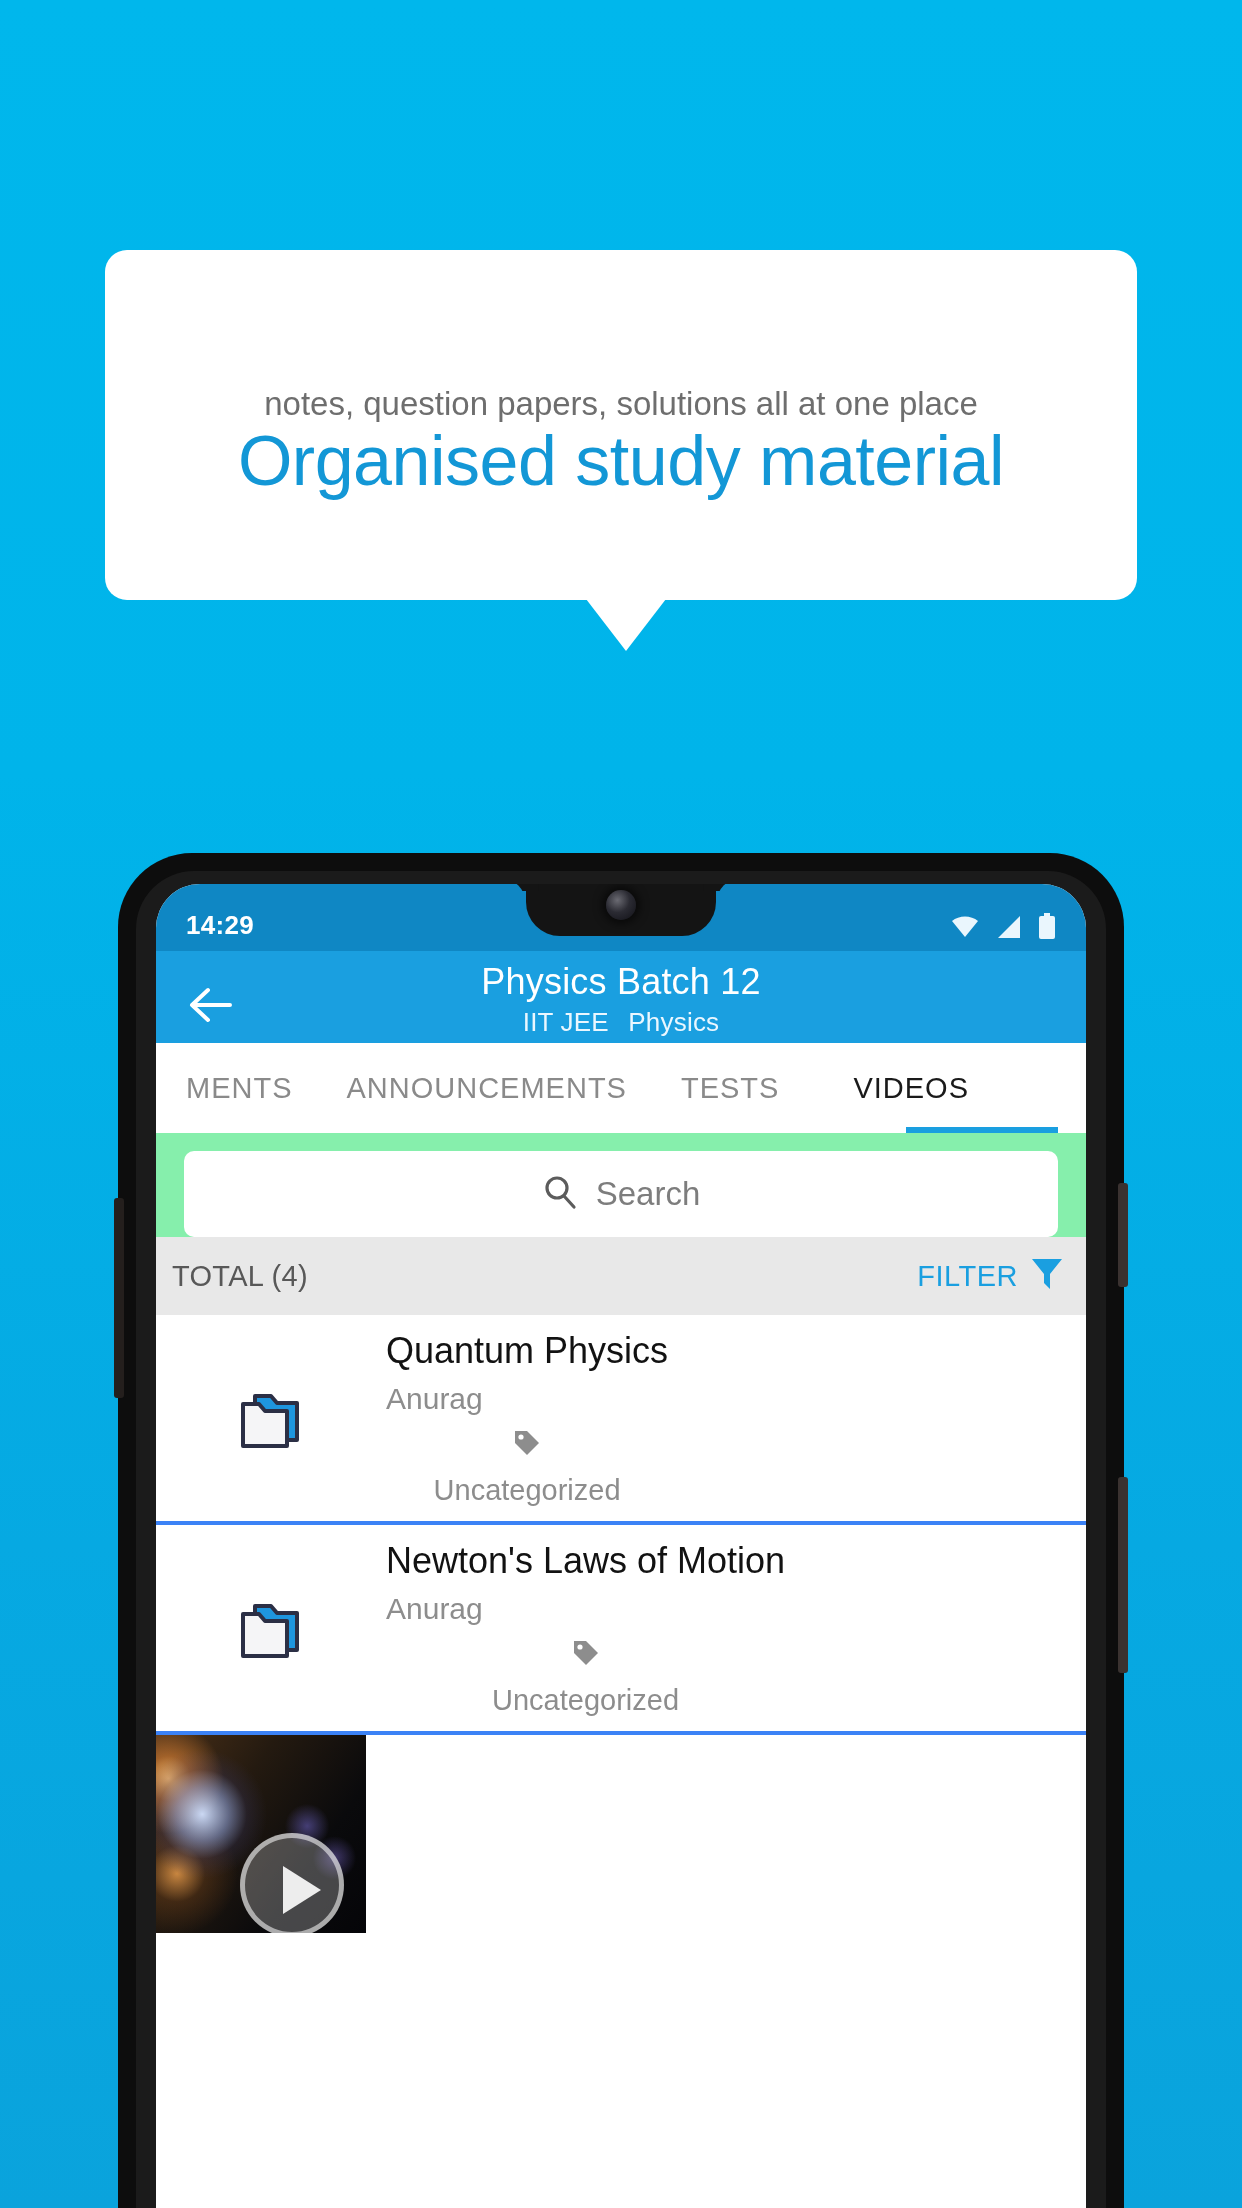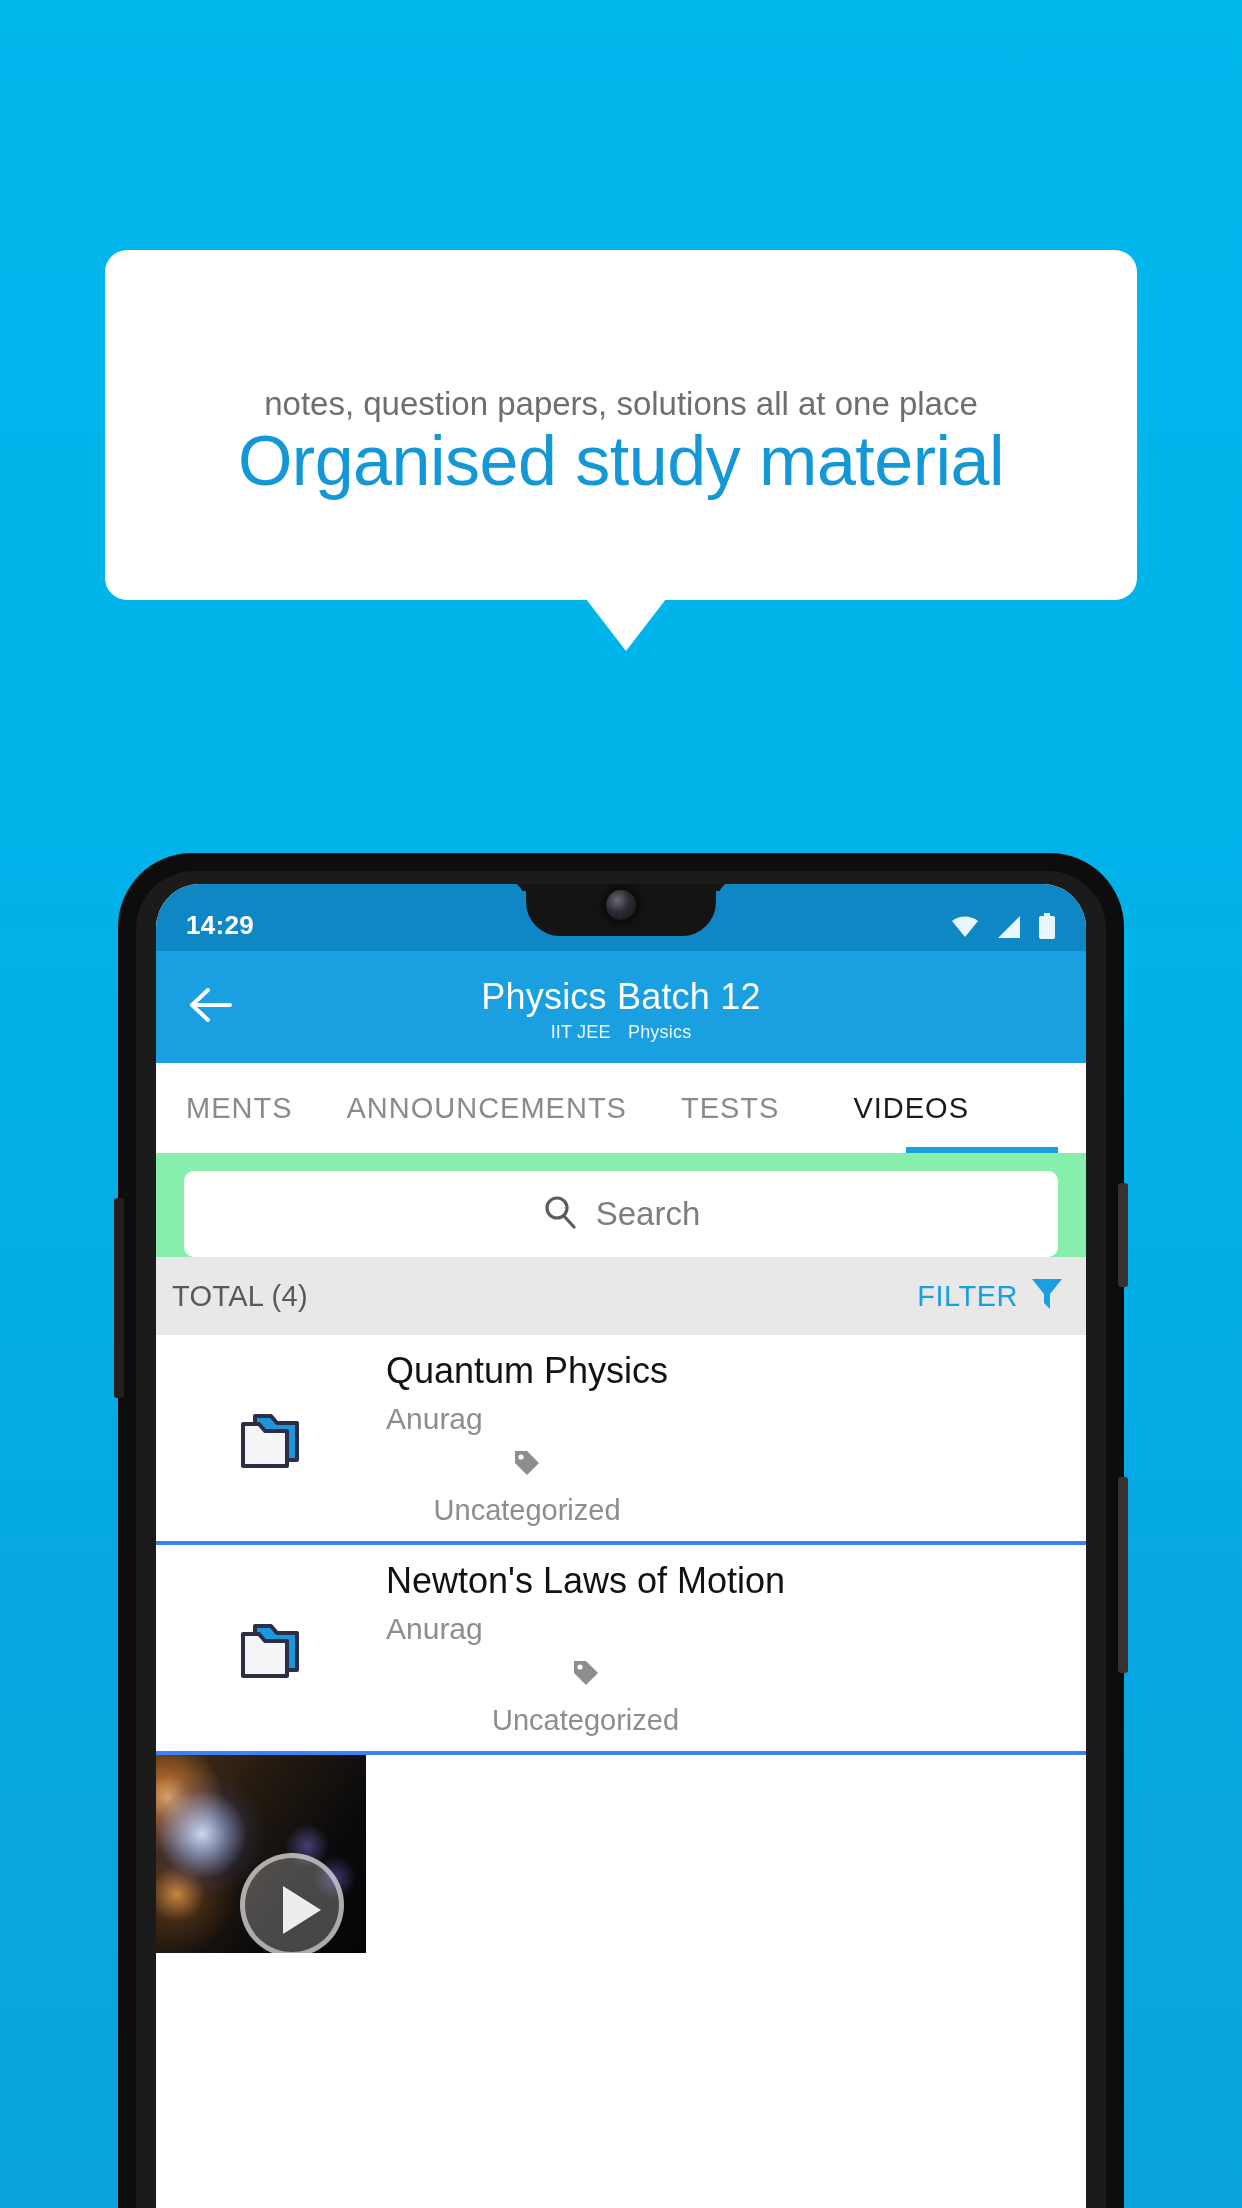--- a/index.html
+++ b/index.html
@@ -118,28 +118,28 @@
     position:absolute; left:50%; transform:translateX(-50%);
     top:12px;
     width:30px; height:30px; border-radius:50%;
     background: radial-gradient(circle at 38% 34%, #6a6a72 0%, #2b2b33 45%, #101016 100%);
     box-shadow: 0 0 8px 4px rgba(0,0,0,0.55);
   }
 
   
   #appbar {
     background:#1a9fe0;
-    height:112px;
+    height:92px;
     position:relative;
     display:flex; align-items:center;
   }
   #back-arrow { position:absolute; left:32px; top:34px; }
   #appbar-titles { width:100%; text-align:center; padding-top:4px; }
   #app-title { color:#fff; font-size:36px; font-weight:400; letter-spacing:0.2px; }
-  #app-sub { color:#eaf7ff; font-size:18px; margin-top:4px; letter-spacing:0.2px;}
+  #app-sub { color:#eaf7ff; font-size:26px; margin-top:4px; letter-spacing:0.2px;}
   #app-sub span { margin:0 6px; }
 
   
   #tabs {
     background:#ffffff;
     height:90px;
     display:flex; align-items:center;
     padding-left:30px;
     gap:54px;
     position:relative;

